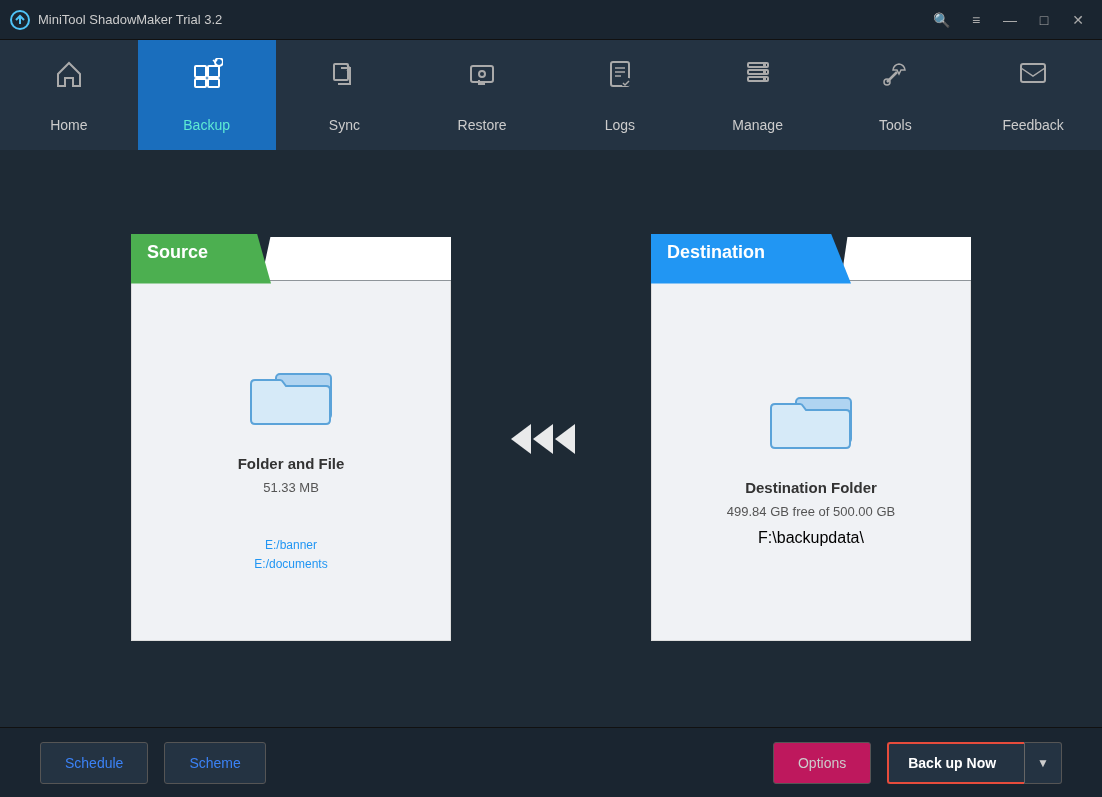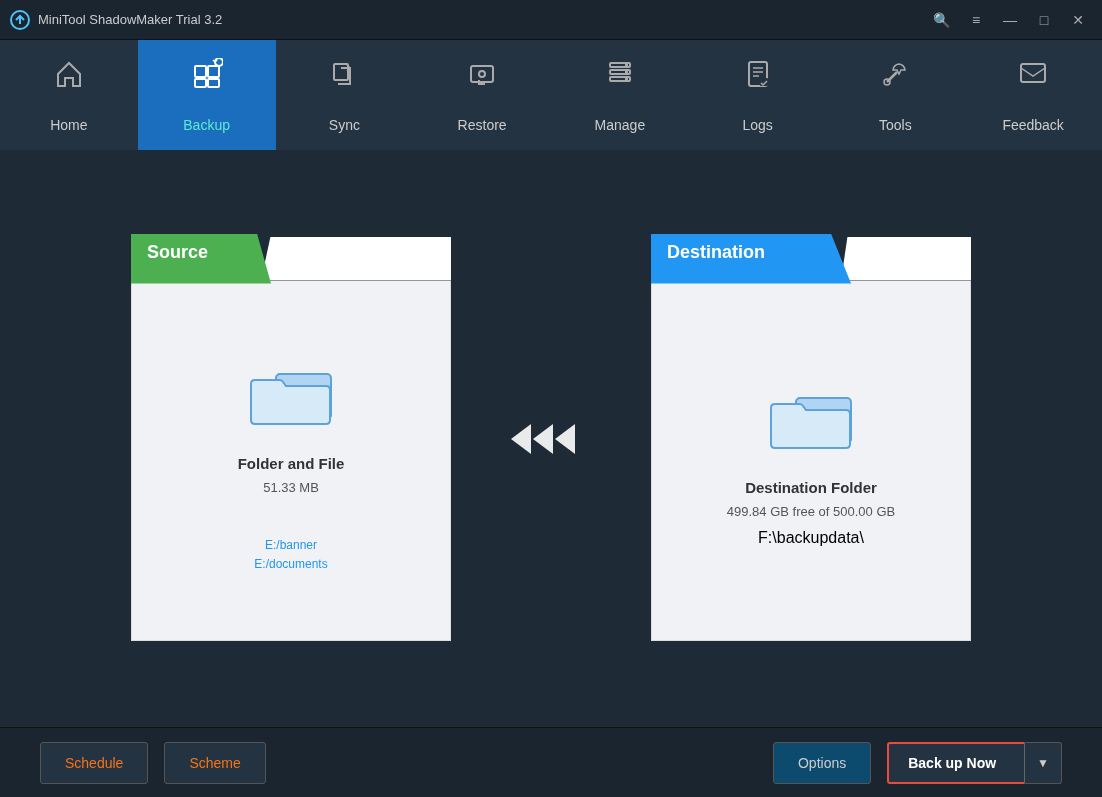--- a/index.html
+++ b/index.html
@@ -175,31 +175,31 @@
       align-items: center;
       padding: 0 40px;
       border-top: 1px solid #111;
       gap: 16px;
     }
     .btn {
       padding: 0 24px;
       height: 42px;
       border: 1px solid #555;
       background: #243342;
-      color: #f97316;
+      color: #3b82f6;
       font-size: 14px;
       cursor: pointer;
       border-radius: 3px;
     }
 
     .spacer { flex: 1; }
 
     .btn-options {
       border: 1px solid #555;
-      background: #0c4a6e;
+      background: #be185d;
       color: #ccc;
       padding: 4px 24px;
       height: 42px;
       font-size: 14px;
       cursor: pointer;
       border-radius: 3px;
     }
 
     .btn-backup {
       background: #243342;
@@ -297,42 +297,42 @@
         <path d="M10 12 L10 12" stroke="#aaa" stroke-width="2"></path>
         <path d="M22 12 L22 12" stroke="#aaa" stroke-width="2"></path>
         <path d="M13 22 L13 26 L19 26" stroke="#aaa" stroke-width="2" fill="none"></path>
       </svg>
     </span>
     <span class="nav-label">Restore</span>
   </div>
   <div class="nav-item">
     <span class="nav-icon">
       <svg width="32" height="32" viewBox="0 0 32 32" fill="none">
+        <rect x="7" y="4" width="18" height="24" rx="2" stroke="#aaa" stroke-width="2"></rect>
+        <line x1="11" y1="10" x2="21" y2="10" stroke="#aaa" stroke-width="1.5"></line>
+        <line x1="11" y1="14" x2="21" y2="14" stroke="#aaa" stroke-width="1.5"></line>
+        <line x1="11" y1="18" x2="17" y2="18" stroke="#aaa" stroke-width="1.5"></line>
+        <rect x="18" y="20" width="8" height="8" rx="1" fill="#243342"></rect>
+        <path d="M19 25 L21 27 L25 23" stroke="#aaa" stroke-width="1.5" fill="none"></path>
+      </svg>
+    </span>
+    <span class="nav-label">Logs</span>
+  </div>
+  <div class="nav-item">
+    <span class="nav-icon">
+      <svg width="32" height="32" viewBox="0 0 32 32" fill="none">
         <rect x="6" y="5" width="20" height="4" rx="1" stroke="#aaa" stroke-width="2"></rect>
         <rect x="6" y="12" width="20" height="4" rx="1" stroke="#aaa" stroke-width="2"></rect>
         <rect x="6" y="19" width="20" height="4" rx="1" stroke="#aaa" stroke-width="2"></rect>
         <line x1="21" y1="7" x2="24" y2="7" stroke="#aaa" stroke-width="2"></line>
         <line x1="21" y1="14" x2="24" y2="14" stroke="#aaa" stroke-width="2"></line>
         <line x1="21" y1="21" x2="24" y2="21" stroke="#aaa" stroke-width="2"></line>
       </svg>
     </span>
     <span class="nav-label">Manage</span>
-  </div>
-  <div class="nav-item">
-    <span class="nav-icon">
-      <svg width="32" height="32" viewBox="0 0 32 32" fill="none">
-        <rect x="7" y="4" width="18" height="24" rx="2" stroke="#aaa" stroke-width="2"></rect>
-        <line x1="11" y1="10" x2="21" y2="10" stroke="#aaa" stroke-width="1.5"></line>
-        <line x1="11" y1="14" x2="21" y2="14" stroke="#aaa" stroke-width="1.5"></line>
-        <line x1="11" y1="18" x2="17" y2="18" stroke="#aaa" stroke-width="1.5"></line>
-        <rect x="18" y="20" width="8" height="8" rx="1" fill="#243342"></rect>
-        <path d="M19 25 L21 27 L25 23" stroke="#aaa" stroke-width="1.5" fill="none"></path>
-      </svg>
-    </span>
-    <span class="nav-label">Logs</span>
   </div>
   <div class="nav-item">
     <span class="nav-icon">
       <svg width="32" height="32" viewBox="0 0 32 32" fill="none">
         <path d="M20 6 A7 7 0 0 1 26 12 L22 12 L20 16 L18 12 L14 12 A7 7 0 0 1 20 6Z" stroke="#aaa" stroke-width="1.5" fill="none"></path>
         <line x1="8" y1="24" x2="18" y2="14" stroke="#aaa" stroke-width="2.5"></line>
         <circle cx="8" cy="24" r="3" stroke="#aaa" stroke-width="1.5" fill="none"></circle>
       </svg>
     </span>
     <span class="nav-label">Tools</span>

